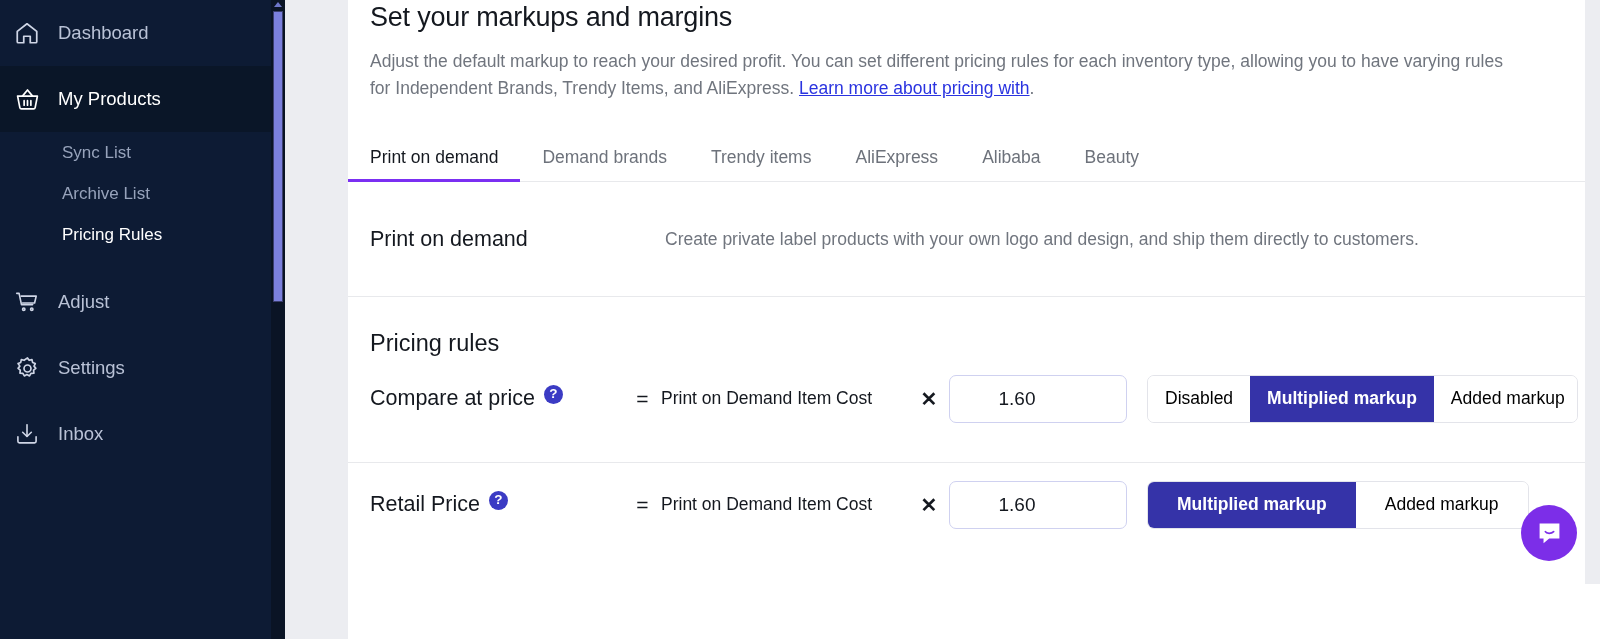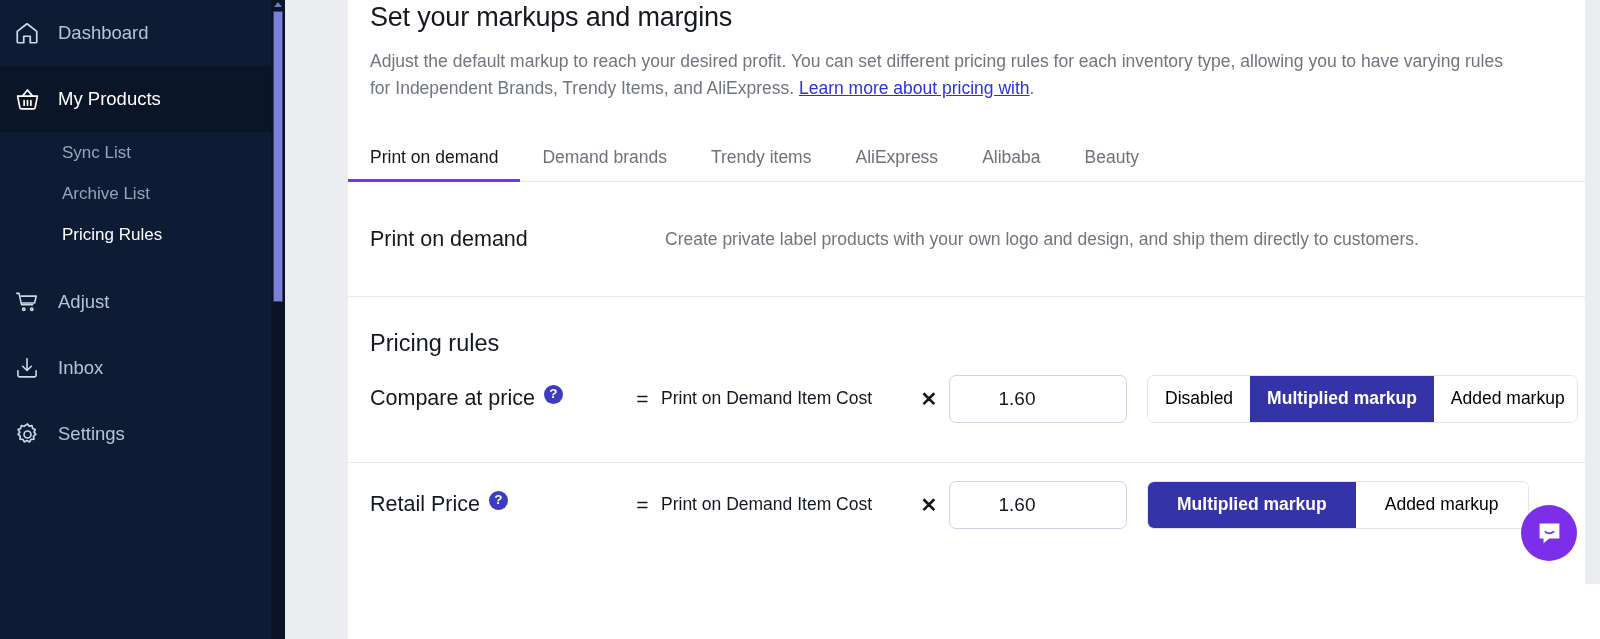--- a/index.html
+++ b/index.html
@@ -251,37 +251,37 @@
           <path d="M6.6 6.6h13.9l-1.5 6.3H7.9"></path>
           <circle cx="9" cy="18.6" r="1.1"></circle>
           <circle cx="16.4" cy="18.6" r="1.1"></circle>
         </svg>
       </span>
       <span class="lbl">Adjust</span>
     </div>
 
     <div class="nav-item">
       <span class="ico">
+        <svg width="27" height="27" viewBox="0 0 24 24" fill="none" stroke="#cfd6e6" stroke-width="1.5" stroke-linecap="round" stroke-linejoin="round">
+          <circle cx="12" cy="12" r="3.1"></circle>
+          <path d="M12 2.6l1.5 2.1 2.5-.6.5 2.5 2.4 1-1.1 2.3 1.6 2-2 1.6.3 2.6-2.6.2-1.3 2.3-2.3-1.2-2.3 1.2-1.3-2.3-2.6-.2.3-2.6-2-1.6 1.6-2L3.6 7.6l2.4-1 .5-2.5 2.5.6z"></path>
+        </svg>
+      </span>
+      <span class="lbl">Settings</span>
+    </div>
+
+    <div class="nav-item">
+      <span class="ico">
         <svg width="26" height="26" viewBox="0 0 24 24" fill="none" stroke="#cfd6e6" stroke-width="1.5" stroke-linecap="round" stroke-linejoin="round">
           <path d="M12 3.5v10.6"></path>
           <path d="M8 10.4 12 14.3l4-3.9"></path>
           <path d="M3.6 14.6v4.2a1.4 1.4 0 0 0 1.4 1.4h14a1.4 1.4 0 0 0 1.4-1.4v-4.2"></path>
         </svg>
       </span>
       <span class="lbl">Inbox</span>
-    </div>
-
-    <div class="nav-item">
-      <span class="ico">
-        <svg width="27" height="27" viewBox="0 0 24 24" fill="none" stroke="#cfd6e6" stroke-width="1.5" stroke-linecap="round" stroke-linejoin="round">
-          <circle cx="12" cy="12" r="3.1"></circle>
-          <path d="M12 2.6l1.5 2.1 2.5-.6.5 2.5 2.4 1-1.1 2.3 1.6 2-2 1.6.3 2.6-2.6.2-1.3 2.3-2.3-1.2-2.3 1.2-1.3-2.3-2.6-.2.3-2.6-2-1.6 1.6-2L3.6 7.6l2.4-1 .5-2.5 2.5.6z"></path>
-        </svg>
-      </span>
-      <span class="lbl">Settings</span>
     </div>
 
 
     <div id="sb-track">
       <div id="sb-arrow"></div>
       <div id="sb-thumb"></div>
     </div>
   </nav>
 
   <div id="gutter"></div>

